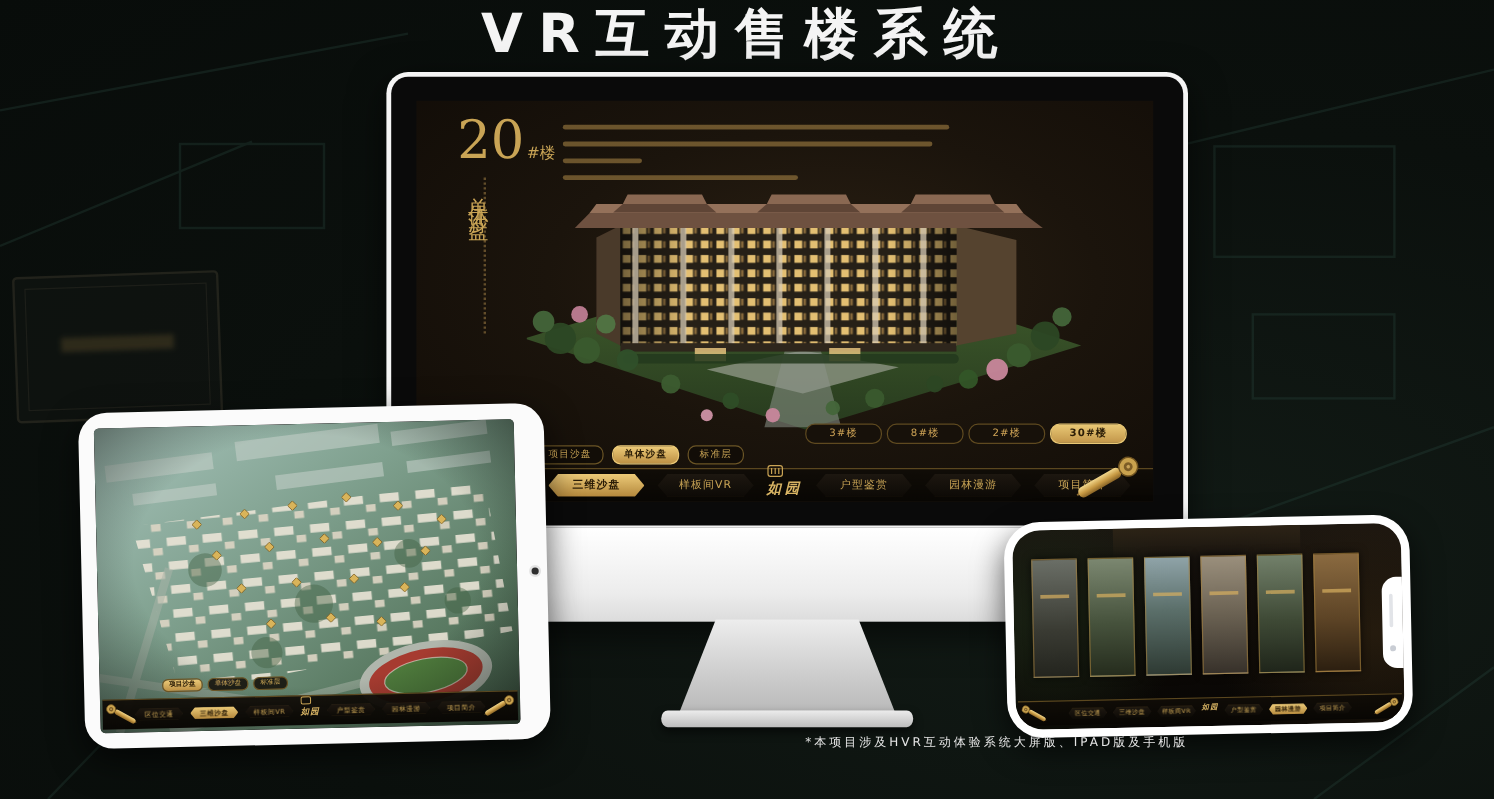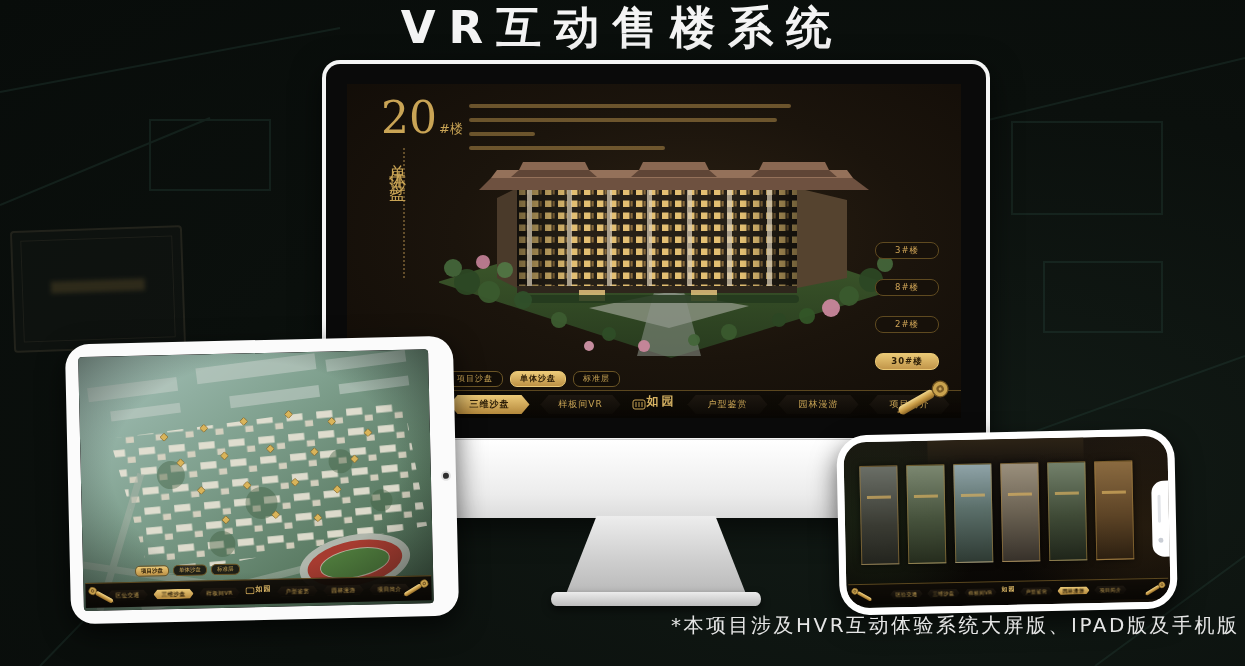--- a/index.html
+++ b/index.html
@@ -11,21 +11,21 @@
   .bg-plaque{position:absolute;left:12px;top:228px;width:168px;height:118px;
              border:2px solid rgba(140,125,95,.16);border-radius:4px;
              background:rgba(22,26,22,.35);transform:rotate(-2deg);}
   .bg-plaque::before{content:'';position:absolute;inset:8px;border:1px solid rgba(140,125,95,.12);}
   .bg-plaque::after{content:'';position:absolute;left:22%;top:42%;width:56%;height:12px;
              background:rgba(190,150,80,.18);filter:blur(2px);}
   
   .title{position:absolute;left:0;top:-2px;width:100%;text-align:center;margin:0;
          font-size:45px;font-weight:700;color:#f4f4f4;letter-spacing:13px;}
   
-  .footnote{position:absolute;left:671px;top:612px;font-size:20px;color:#e6e6e6;
+  .footnote{position:absolute;left:671px;top:612px;font-size:10px;color:#e6e6e6;
             letter-spacing:2.5px;white-space:nowrap;}
 
   
   .monitor-shell{position:absolute;left:322px;top:60px;width:668px;height:458px;
                  background:#f5f5f5;border-radius:18px;
                  box-shadow:0 10px 30px rgba(0,0,0,.6);}
   .monitor-bezel{position:absolute;left:4px;top:4px;right:4px;height:374px;
                  background:#0a0a0a;border-radius:14px 14px 0 0;}
   .monitor-chin{position:absolute;left:0;right:0;bottom:0;height:78px;
                 background:linear-gradient(180deg,#ffffff,#ececec 70%,#dcdcdc);
@@ -48,41 +48,41 @@
   .vert-dots{position:absolute;left:56px;top:64px;height:130px;border-left:2px dotted rgba(190,150,80,.45);}
   
   .desc{position:absolute;left:122px;top:20px;width:330px;}
   .desc i{display:block;height:4px;border-radius:2px;background:rgba(190,150,78,.5);margin-bottom:10px;}
   .desc i:nth-child(1){width:322px;}
   .desc i:nth-child(2){width:308px;}
   .desc i:nth-child(3){width:66px;}
   .desc i:nth-child(4){width:196px;}
   .bld-svg{position:absolute;left:92px;top:66px;width:462px;height:218px;}
   
-  .floor-btns{position:absolute;right:22px;bottom:48px;display:flex;flex-direction:column;gap:20px;}
+  .floor-btns{position:absolute;right:22px;bottom:48px;display:flex;flex-direction:row;gap:4px;}
   .fbtn{width:62px;height:15px;line-height:15px;text-align:center;font-size:8.5px;
         color:#cfa456;background:#17110a;border:1px solid #5f4a20;border-radius:8px;
         letter-spacing:1px;cursor:pointer;}
   .fbtn.active{background:linear-gradient(180deg,#e9c875,#c2964a);color:#2b1d07;font-weight:700;border-color:#e9c875;}
   
   .view-tabs{position:absolute;left:100px;bottom:31px;display:flex;gap:7px;}
   .vtab{height:14px;line-height:14px;padding:0 9px;font-size:8px;letter-spacing:1px;
         color:#c9a455;background:rgba(18,13,7,.85);border:1px solid #6b5526;border-radius:7px;cursor:pointer;}
   .vtab.active{background:linear-gradient(180deg,#ecca78,#bd9145);color:#2b1d07;font-weight:700;border-color:#ecca78;}
   
   .navbar{position:absolute;left:0;right:0;bottom:0;height:27px;
           background:linear-gradient(180deg,rgba(16,12,7,.95),rgba(8,6,3,.98));
           border-top:1px solid rgba(160,125,55,.55);
           display:flex;align-items:center;justify-content:center;gap:11px;}
   .nav-item{min-width:62px;padding:3px 9px;text-align:center;font-size:9px;letter-spacing:1px;
             color:#c9a455;background:linear-gradient(180deg,#1d1710,#0d0a06);
             clip-path:polygon(0 50%,10% 0,90% 0,100% 50%,90% 100%,10% 100%);
             filter:drop-shadow(0 0 1px rgba(150,115,50,.6));cursor:pointer;white-space:nowrap;}
   .nav-item.active{background:linear-gradient(180deg,#ecca78,#b4883c);color:#2b1d07;font-weight:700;}
-  .nav-logo{display:flex;flex-direction:row;align-items:flex-end;gap:1px;margin-top:-6px;cursor:pointer;}
+  .nav-logo{display:flex;flex-direction:column;align-items:flex-start;gap:1px;margin-top:-6px;cursor:pointer;font-style:italic;}
   .nav-logo .logo-txt{font-family:"DejaVu Serif","Liberation Serif",serif;font-size:12px;
                       letter-spacing:3px;color:#d8b464;font-weight:700;}
   .scroll-end{position:absolute;bottom:0;}
   
   .nav--sm .nav-item{min-width:32px;padding:1.5px 4px;font-size:5.5px;letter-spacing:.5px;}
   .nav--sm .nav-logo .logo-txt{font-size:7px;letter-spacing:1px;}
   .nav--sm{height:24px;gap:6px;}
   .nav--xs .nav-item{min-width:26px;padding:1px 3px;font-size:5px;letter-spacing:.4px;}
   .nav--xs .nav-logo .logo-txt{font-size:6px;letter-spacing:1px;}
   .nav--xs{height:20px;gap:5px;}

